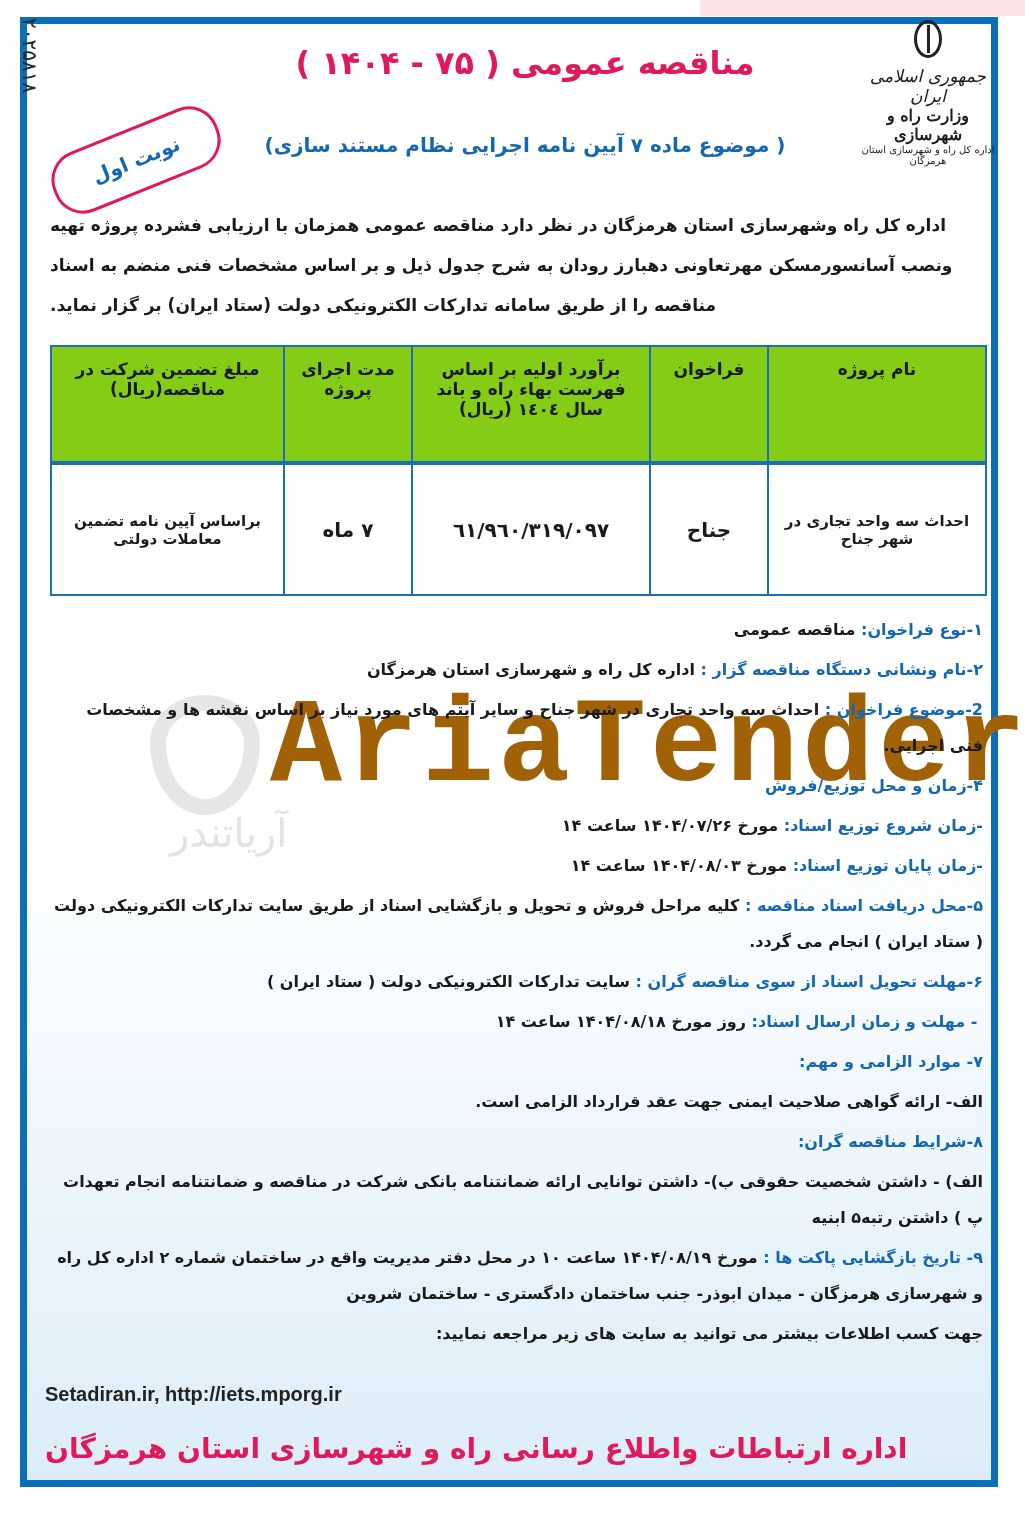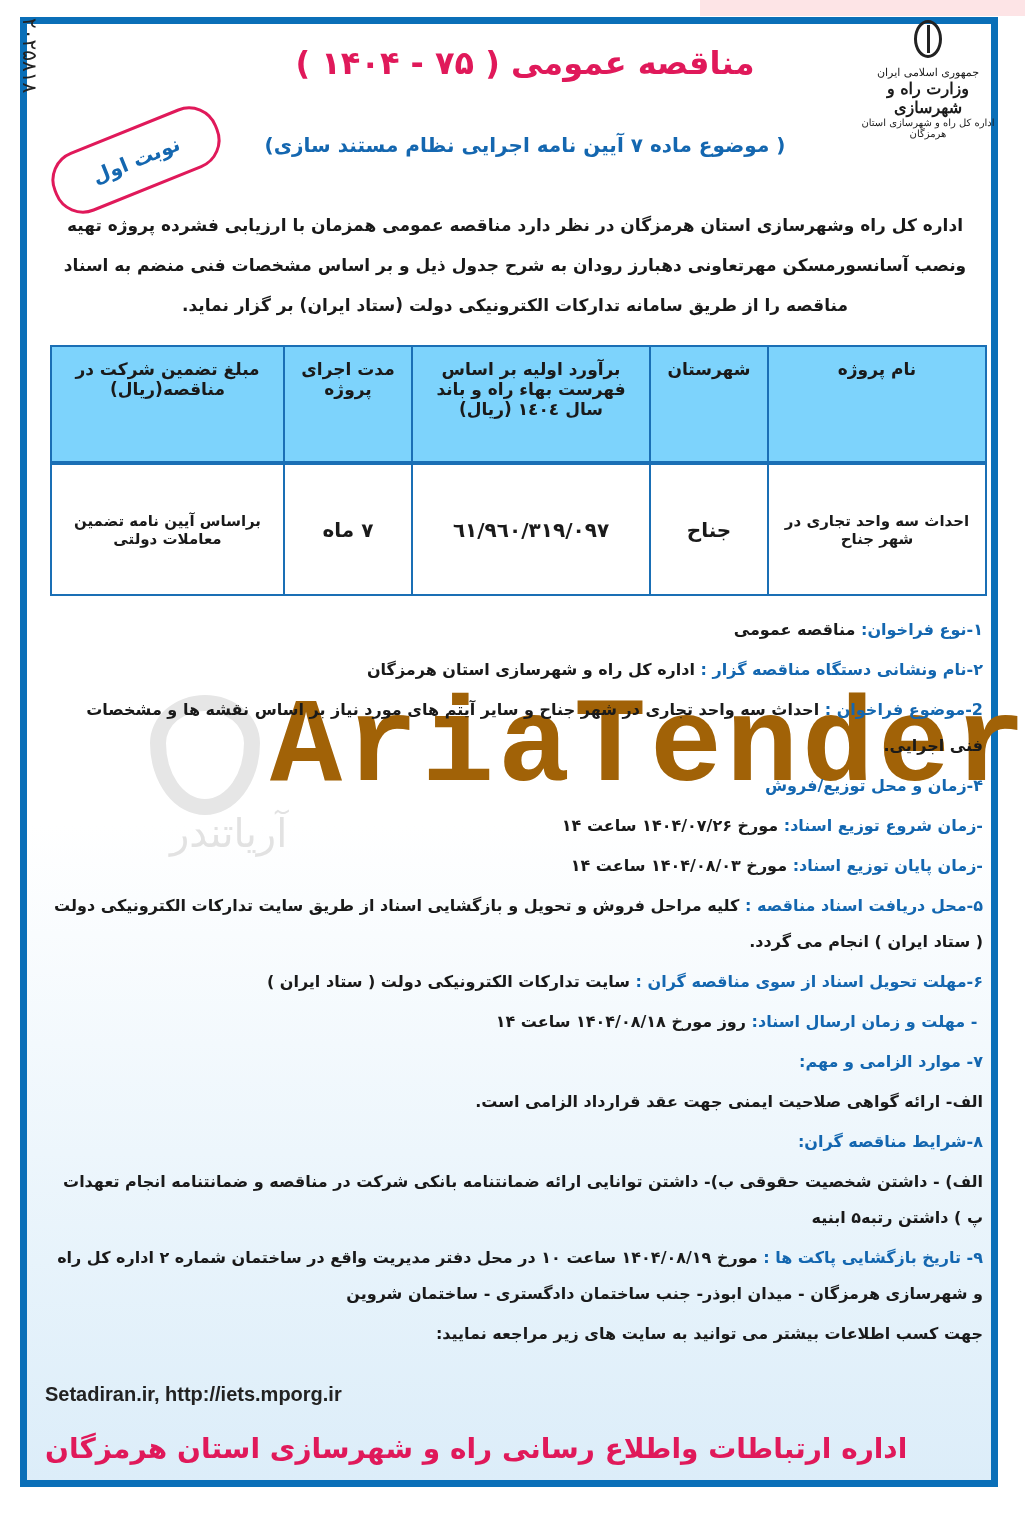--- a/index.html
+++ b/index.html
@@ -36,21 +36,21 @@
   }
   .logo {
     position: absolute; right: 22px; top: 20px; width: 150px; text-align: center;
     font-family: "DejaVu Serif", serif;
   }
   .emblem {
     display: inline-block; width: 28px; height: 38px; border: 3px solid #222;
     border-radius: 50%; position: relative; box-sizing: border-box;
   }
   .emblem:after { content: ""; position: absolute; left: 10px; top: 2px; width: 3px; height: 28px; background: #222; }
-  .logo .l1 { font-size: 11px; margin-top: 4px; }
+  .logo .l1 { font-size: 17px; margin-top: 4px; font-style: italic; }
   .logo .l2 { font-size: 16px; font-weight: bold; }
   .logo .l3 { font-size: 10px; }
   .vertical-num {
     position: absolute; left: 18px; top: 18px; writing-mode: vertical-rl;
     font-family: "DejaVu Sans", sans-serif; font-size: 20px; color: #222; letter-spacing: 2px;
   }
   .stamp {
     position: absolute; left: 48px; top: 128px; width: 170px; height: 58px;
     border: 3px solid #e0195a; border-radius: 30px; transform: rotate(-22deg);
     display: flex; align-items: center; justify-content: center;
@@ -58,31 +58,31 @@
   .stamp span { color: #1467b0; font-weight: bold; font-size: 20px; }
   .title {
     position: absolute; top: 44px; left: 200px; width: 650px; text-align: center;
     color: #e0195a; font-size: 32px; font-weight: bold;
   }
   .subtitle {
     position: absolute; top: 133px; left: 200px; width: 650px; text-align: center;
     color: #1467b0; font-size: 20px; font-weight: bold;
   }
   .intro {
-    position: absolute; top: 205px; left: 50px; width: 930px; text-align: center;
+    position: absolute; top: 205px; left: 50px; width: 930px; text-align: left;
     font-size: 17px; font-weight: bold; line-height: 40px;
   }
   table.projects {
     position: absolute; top: 345px; left: 50px; width: 937px; border-collapse: collapse;
     font-size: 17px; font-weight: bold;
   }
   table.projects th, table.projects td {
     border: 2px solid #1a6fb5; text-align: center; vertical-align: top; padding: 12px 8px;
   }
-  table.projects th { background: #7dd3fc; height: 90px; }
+  table.projects th { background: #84cc16; height: 90px; }
   table.projects tr.hdr { border-bottom: 4px solid #1a6fb5; }
   table.projects td { height: 105px; vertical-align: middle; font-size: 15px; }
   table.projects td.big { font-size: 20px; }
   .items {
     position: absolute; top: 608px; right: 38px; width: 940px;
     font-size: 16px; font-weight: bold; line-height: 36px;
   }
   .items p { margin: 4px; }
   .lbl { color: #1467b0; }
   .links {
@@ -121,21 +121,21 @@
 
 <div class="title">مناقصه عمومی ( ۷۵ - ۱۴۰۴ )</div>
 <div class="subtitle">( موضوع ماده ۷ آیین نامه اجرایی نظام مستند سازی)</div>
 
 <div class="intro">اداره کل راه وشهرسازی استان هرمزگان در نظر دارد مناقصه عمومی همزمان با ارزیابی فشرده پروژه تهیه ونصب آسانسورمسکن مهرتعاونی دهبارز رودان به شرح جدول ذیل و بر اساس مشخصات فنی منضم به اسناد مناقصه را از طریق سامانه تدارکات الکترونیکی دولت (ستاد ایران) بر گزار نماید.</div>
 
 <table class="projects">
   <tbody>
       <tr class="hdr">
     <th style="width:200px">نام پروژه</th>
-    <th style="width:100px">شهرستان</th>
+    <th style="width:100px">فراخوان</th>
     <th style="width:220px">برآورد اولیه بر اساس فهرست بهاء راه و باند سال ۱٤۰٤ (ریال)</th>
     <th style="width:110px">مدت اجرای پروژه</th>
     <th>مبلغ تضمین شرکت در مناقصه(ریال)</th>
   </tr>
   <tr>
     <td>احداث سه واحد تجاری در شهر جناح</td>
     <td class="big">جناح</td>
     <td class="big">٦١/٩٦٠/٣١٩/٠٩٧</td>
     <td class="big">۷ ماه</td>
     <td>براساس آیین نامه تضمین معاملات دولتی</td>

